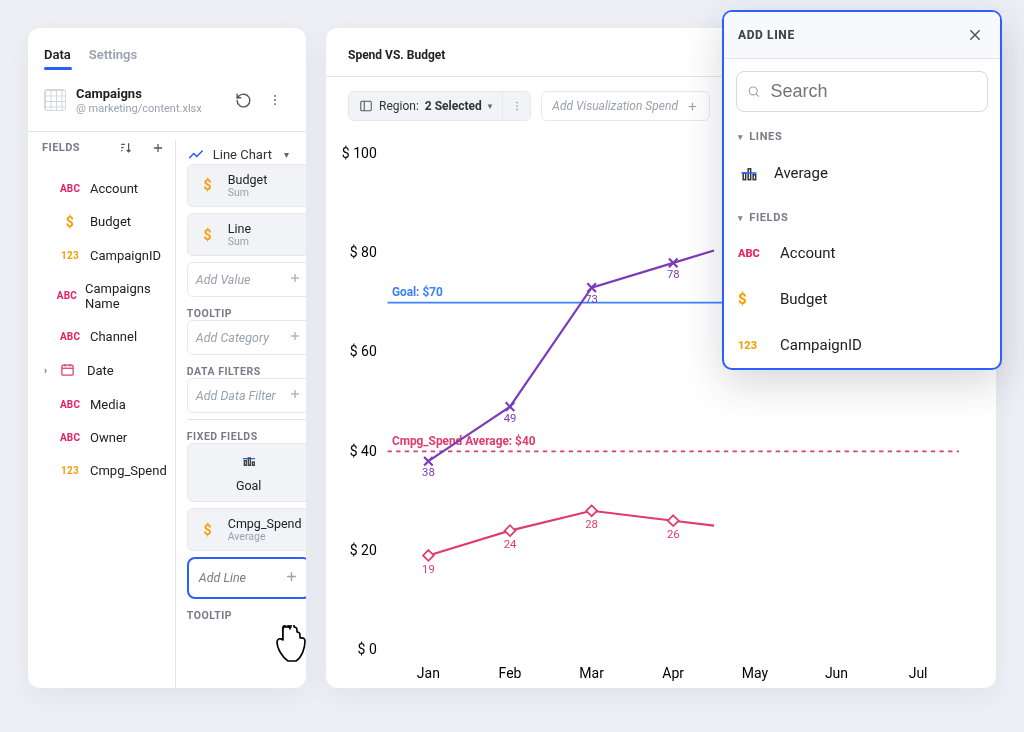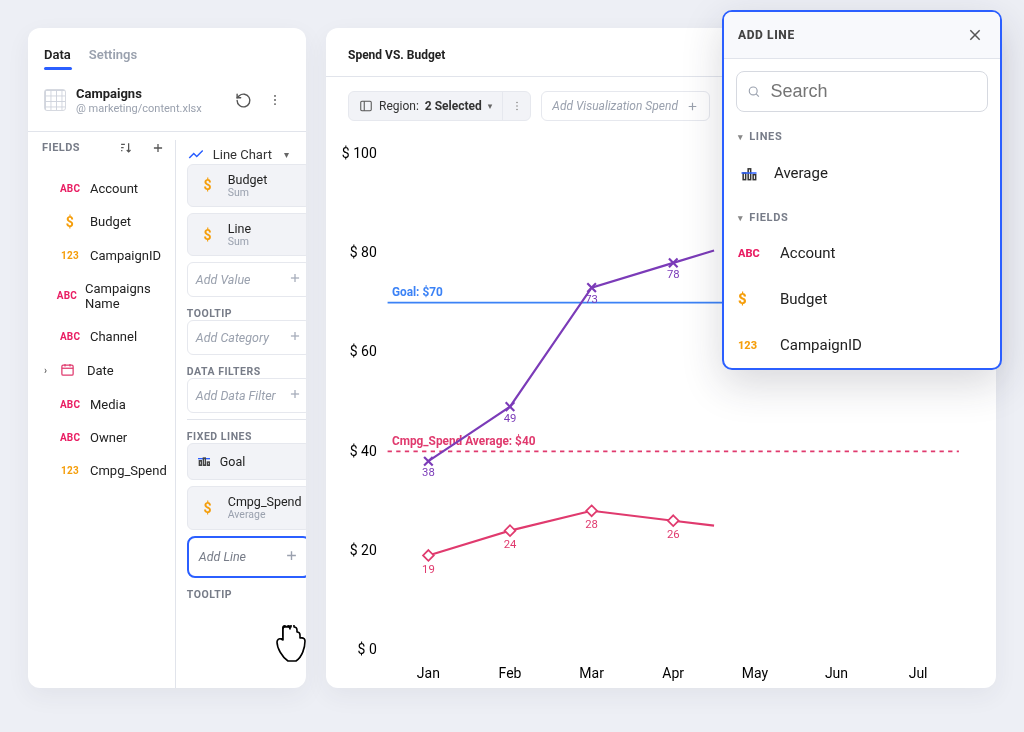--- a/index.html
+++ b/index.html
@@ -440,23 +440,23 @@
             <span class="main"><span class="title">Add Data Filter</span></span>
             <span class="plus">
               <svg width="14" height="14" viewBox="0 0 24 24" fill="none" stroke="currentColor" stroke-width="2.2">
                   <line x1="12" y1="5" x2="12" y2="19"></line>
                   <line x1="5" y1="12" x2="19" y2="12"></line>
                 </svg>
             </span>
           </div>
 
           <hr class="sep">
-          <div class="section-label">FIXED LINES</div>
+          <div class="section-label">FIXED FIELDS</div>
           <div id="fixed-pills">
-              <div class="pill filled" style="margin-bottom: 6px;">
+              <div class="pill filled" style="margin-bottom: 6px; flex-direction: column;">
                 <span><svg width="16" height="16" viewBox="0 0 24 24" fill="none" stroke="#444" stroke-width="2">
                     <line x1="3" y1="10" x2="21" y2="10" stroke="#2b5fff"></line>
                     <rect x="5" y="13" width="3" height="7"></rect>
                     <rect x="11" y="9" width="3" height="11"></rect>
                     <rect x="17" y="15" width="3" height="5"></rect>
                   </svg></span>
                 <span class="main">
                   <div class="title">Goal</div>
                 </span>
               </div>

